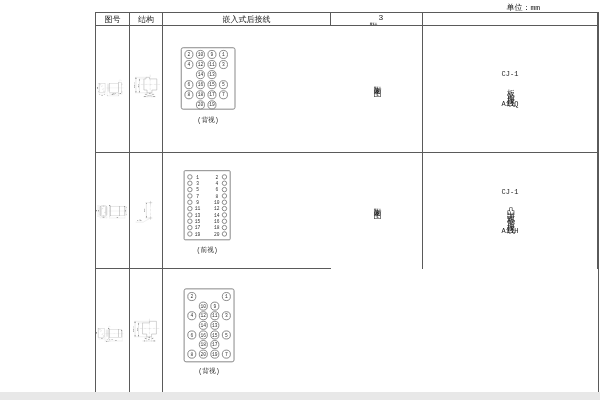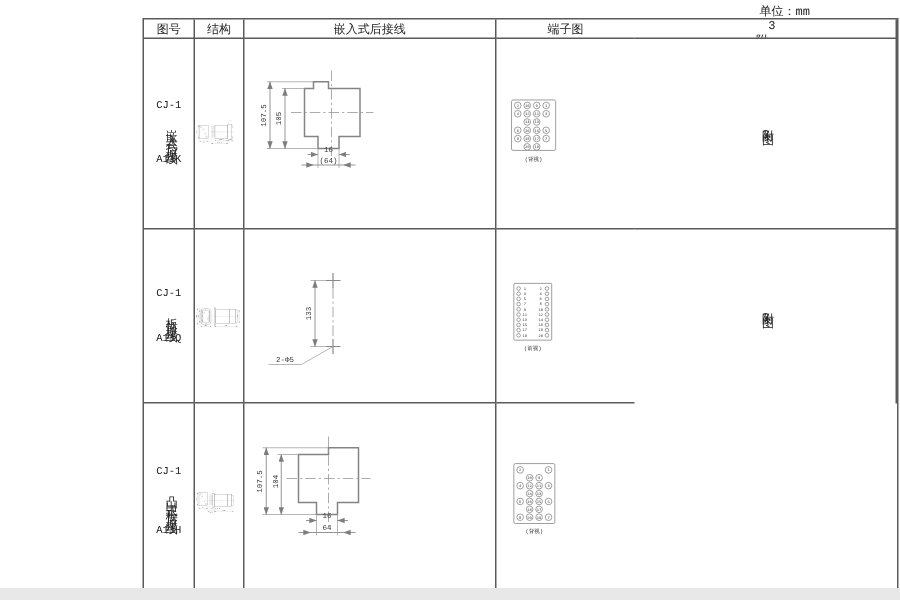--- a/index.html
+++ b/index.html
@@ -36,21 +36,20 @@
 <body>
 
 <div class="page">
   <div class="unit-label">单位：mm</div>
 
   <div class="tbl">
 
     <div class="cell hc">图号</div>
     <div class="cell hc">结构</div>
     <div class="cell hc">嵌入式后接线</div>
-    <div class="cell hc last">端子图</div>
 
     <div class="cell">
       <div class="vtext">附图3</div>
     </div>
     <div class="cell struct">
       <div class="model">CJ-1</div>
       <div class="vtext">嵌入式后接线</div>
       <div class="code">A11K</div>
     </div>
 

